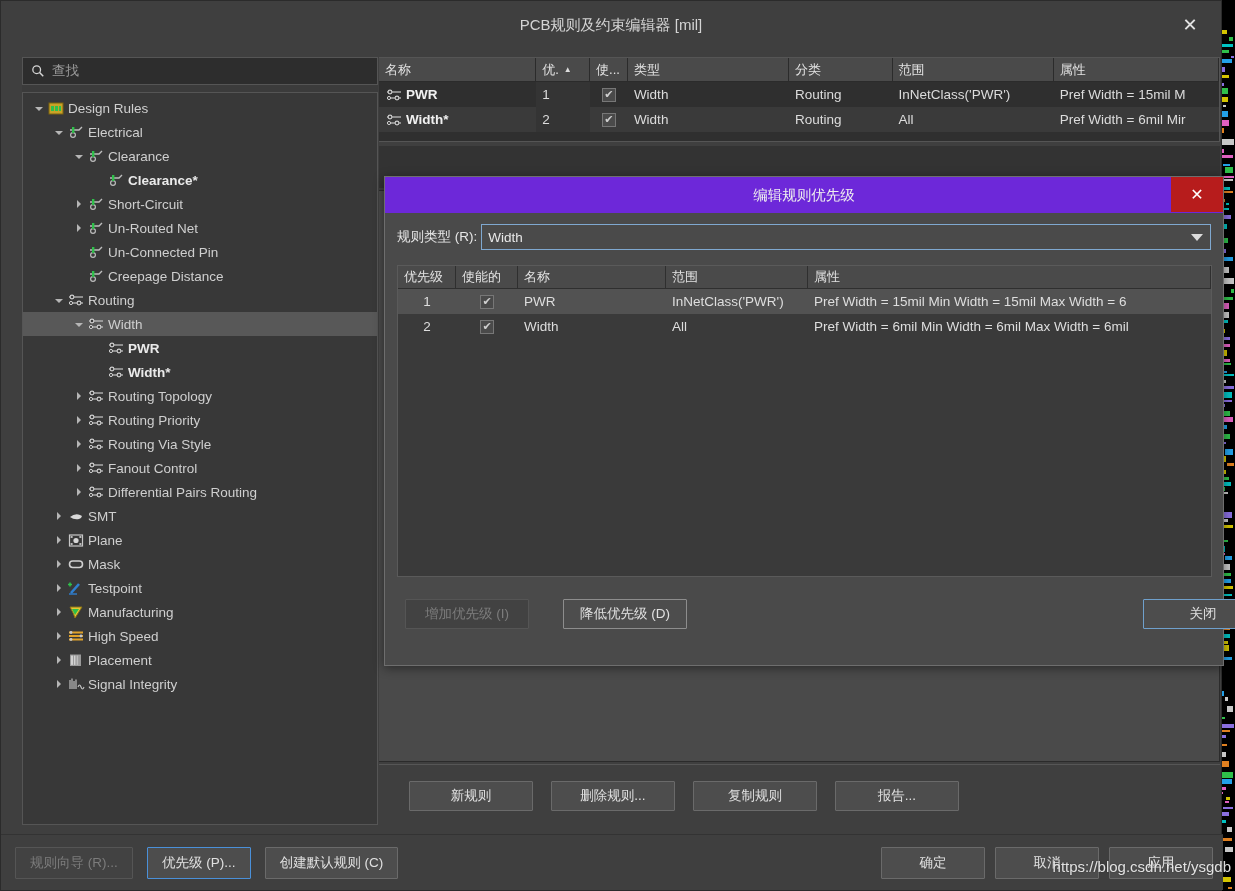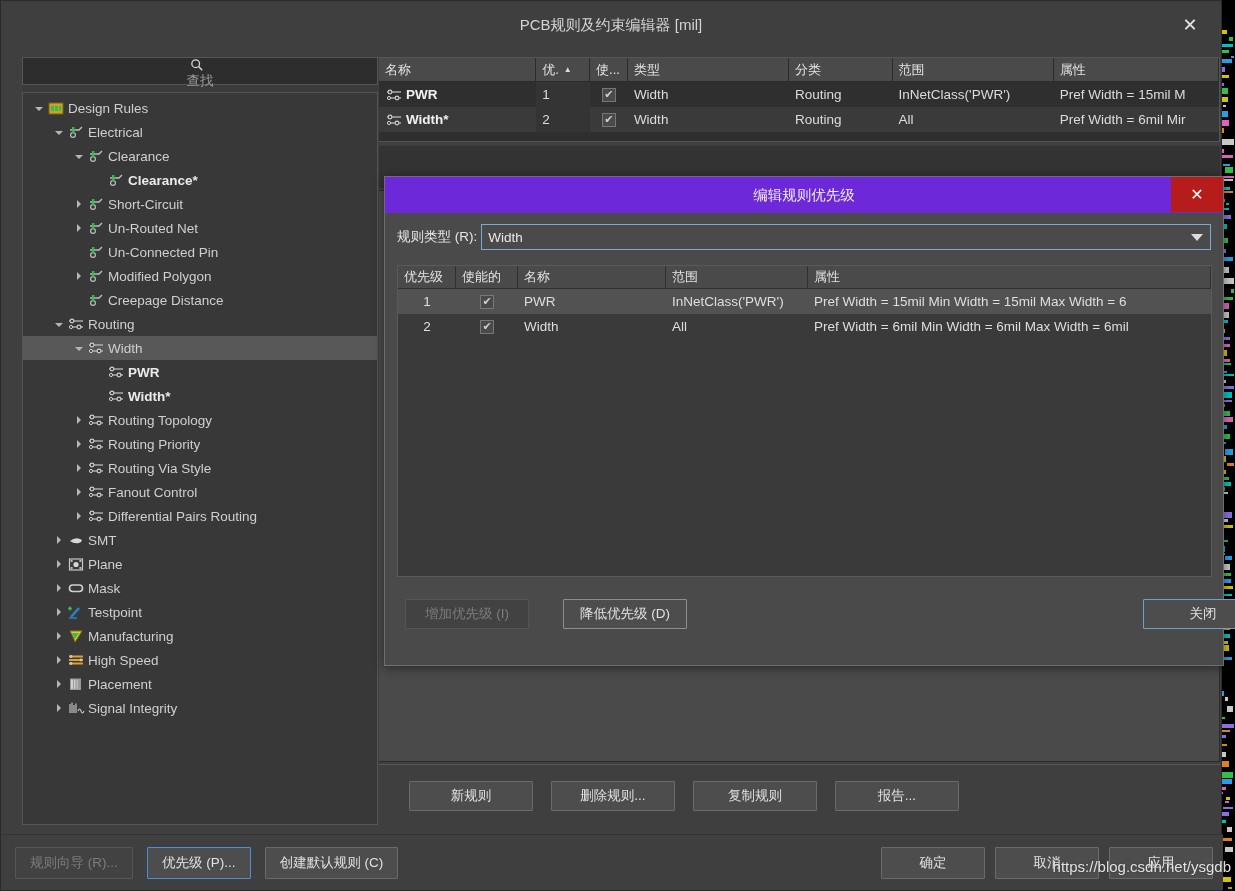--- a/index.html
+++ b/index.html
@@ -44,21 +44,21 @@
   }
 
   
   #left-pane {
     position: absolute; left: 21px; top: 8px; width: 356px; bottom: 9px;
     background: #3b3b3b;
   }
   #search-box {
     position: absolute; left: 0; top: 0; width: 356px; height: 28px;
     background: #2d2d2d; border: 1px solid #555;
-    display: flex; align-items: center; padding: 0 8px; flex-direction: column;
+    display: flex; align-items: center; padding: 0 8px;
   }
   #search-box .mag { width: 14px; height: 14px; margin-right: 7px; flex: none; }
   #search-box .ph { color: #9b9b9b; font-size: 13.5px; }
 
   #tree-pane {
     position: absolute; left: 0; top: 35px; width: 356px; bottom: 0;
     background: #383838; border: 1px solid #555;
     overflow: hidden; padding-top: 3px;
   }
   .tree-row {
@@ -419,29 +419,20 @@
           <div class="tree-row" style="padding-left: 48px;">
             <span class="tw "></span>
             <svg viewBox="0 0 18 16" class="ticon">
               <path d="M3 6 h9 l3 -3" fill="none" stroke="#bdbdbd" stroke-width="1.4"></path>
               <circle cx="6" cy="11" r="2.4" fill="none" stroke="#bdbdbd" stroke-width="1.2"></circle>
               <rect x="5" y="3" width="2.4" height="6" fill="#2fbf4a"></rect>
             </svg>
             <span>Un-Connected Pin</span>
           </div>
           <div class="tree-row" style="padding-left: 48px;">
-            <span class="tw collapsed"></span>
-            <svg viewBox="0 0 18 16" class="ticon">
-              <path d="M3 6 h9 l3 -3" fill="none" stroke="#bdbdbd" stroke-width="1.4"></path>
-              <circle cx="6" cy="11" r="2.4" fill="none" stroke="#bdbdbd" stroke-width="1.2"></circle>
-              <rect x="5" y="3" width="2.4" height="6" fill="#2fbf4a"></rect>
-            </svg>
-            <span>Modified Polygon</span>
-          </div>
-          <div class="tree-row" style="padding-left: 48px;">
             <span class="tw "></span>
             <svg viewBox="0 0 18 16" class="ticon">
               <path d="M3 6 h9 l3 -3" fill="none" stroke="#bdbdbd" stroke-width="1.4"></path>
               <circle cx="6" cy="11" r="2.4" fill="none" stroke="#bdbdbd" stroke-width="1.2"></circle>
               <rect x="5" y="3" width="2.4" height="6" fill="#2fbf4a"></rect>
             </svg>
             <span>Creepage Distance</span>
           </div>
           <div class="tree-row" style="padding-left: 28px;">
             <span class="tw expanded"></span>

